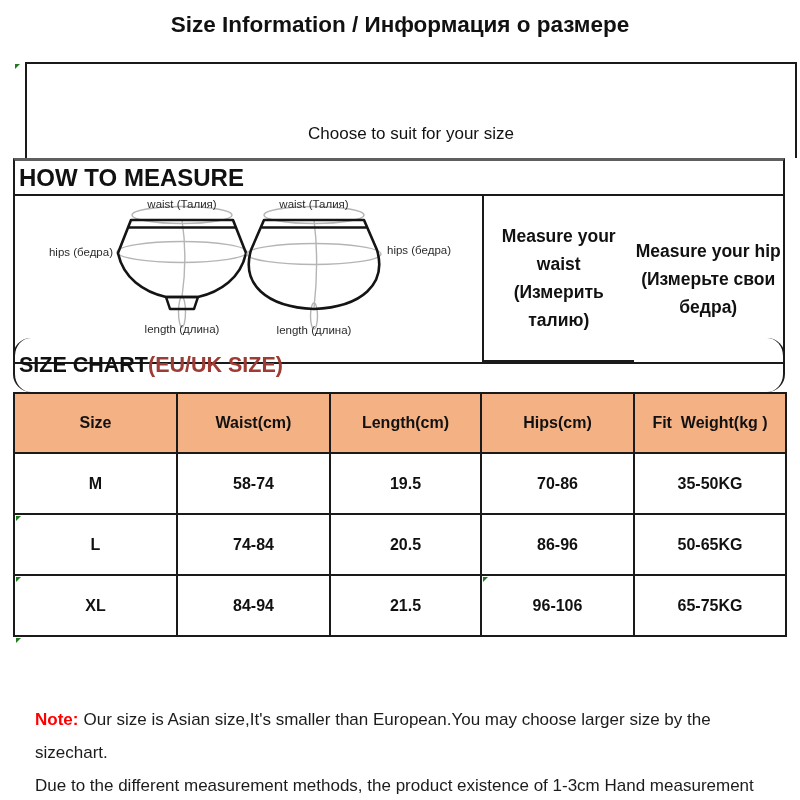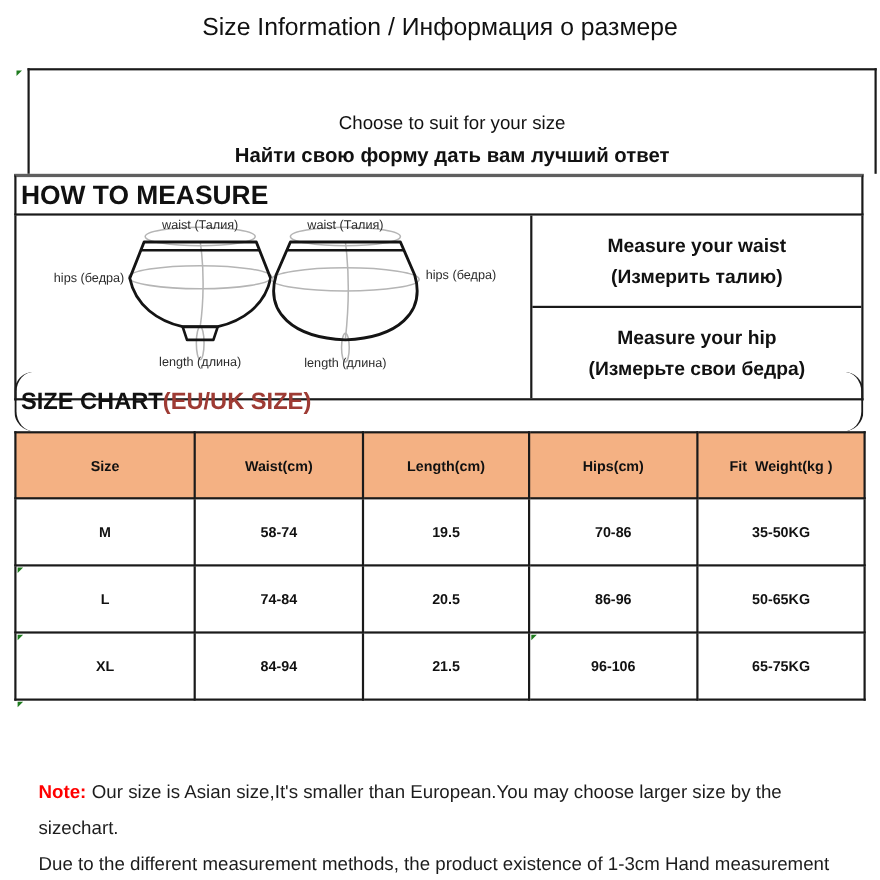--- a/index.html
+++ b/index.html
@@ -5,21 +5,21 @@
   * { margin:0; padding:0; box-sizing:border-box; }
   html,body { background:#fff; }
   .page {
     position:relative; width:800px; height:800px; background:#ffffff;
     font-family:"Liberation Sans", sans-serif; color:#111; overflow:hidden;
   }
   .abs { position:absolute; }
 
   .page-title {
     top:12px; left:0; width:800px; text-align:center;
-    font-size:22.5px; font-weight:400; color:#111; letter-spacing:0px;
+    font-size:22.5px; font-weight:700; color:#111; letter-spacing:0px;
   }
 
   
   .sec-intro {
     top:62px; left:13px; width:772px; height:96px;
     border:2px solid var(--border-dark);
     border-bottom:none;
     display:flex; flex-direction:column; justify-content:flex-end;
     align-items:center; padding-bottom:6px;margin-left:12px;
   }
@@ -38,21 +38,21 @@
   
   .sec-diagrams {
     top:196px; left:13px; width:772px; height:168px;
     border-left:2px solid var(--border-dark); border-right:2px solid var(--border-dark);
     border-bottom:2px solid var(--border-dark);
     display:flex;
   }
   .diagram-area { width:467px; height:100%; }
   .instruction-col {
     width:301px; border-left:2px solid var(--border-dark);
-    display:flex; flex-direction:column;
+    display:flex; flex-direction:row;
   }
   .instruction-cell {
     flex:1; display:flex; flex-direction:column; justify-content:center;
     align-items:center; text-align:center;
     font-size:17.5px; font-weight:700; line-height:28px;
   }
   .instruction-cell.first { border-bottom:2px solid var(--border-dark); }
 
   
   .sec-chart-head {
@@ -64,21 +64,21 @@
   .chart-head-red { color:var(--dark-red); }
 
   
   .sizetable {
     top:392px; left:13px; width:772px;
     border-collapse:collapse; table-layout:fixed;
   }
   .sizetable th, .sizetable td {
     border:2px solid var(--border-dark);
     text-align:center; vertical-align:middle;
-    font-size:13px; font-weight:700; color:#111;
+    font-size:16px; font-weight:700; color:#111;
     white-space:pre-wrap; padding:0 6px;
   }
   .sizetable thead th { background:var(--header-bg); }
   .sizetable .hrow { height:60px; }
   .sizetable .drow { height:61px; }
 
   
   .note {
     top:703px; left:35px; width:752px;
     font-size:17px; line-height:33px; color:#1c1c1c; font-weight:400;
@@ -96,21 +96,20 @@
 </style>
 </head>
 <body>
 
 <div class="page">
 
   <div class="abs page-title">Size Information / Информация о размере</div>
 
   <div class="abs sec-intro">
     <div class="intro-en">Choose to suit for your size</div>
-    <div class="intro-ru">Найти свою форму дать вам лучший ответ</div>
   </div>
 
   <div class="abs sec-measure-head">HOW TO MEASURE</div>
 
   <div class="abs sec-diagrams">
     <div class="diagram-area">
       <svg width="467" height="140" viewBox="0 0 467 140">
 
         <g>
           <ellipse cx="167" cy="19" rx="50" ry="8.5" fill="none" stroke="#B5B5B5" stroke-width="1.4"></ellipse>

